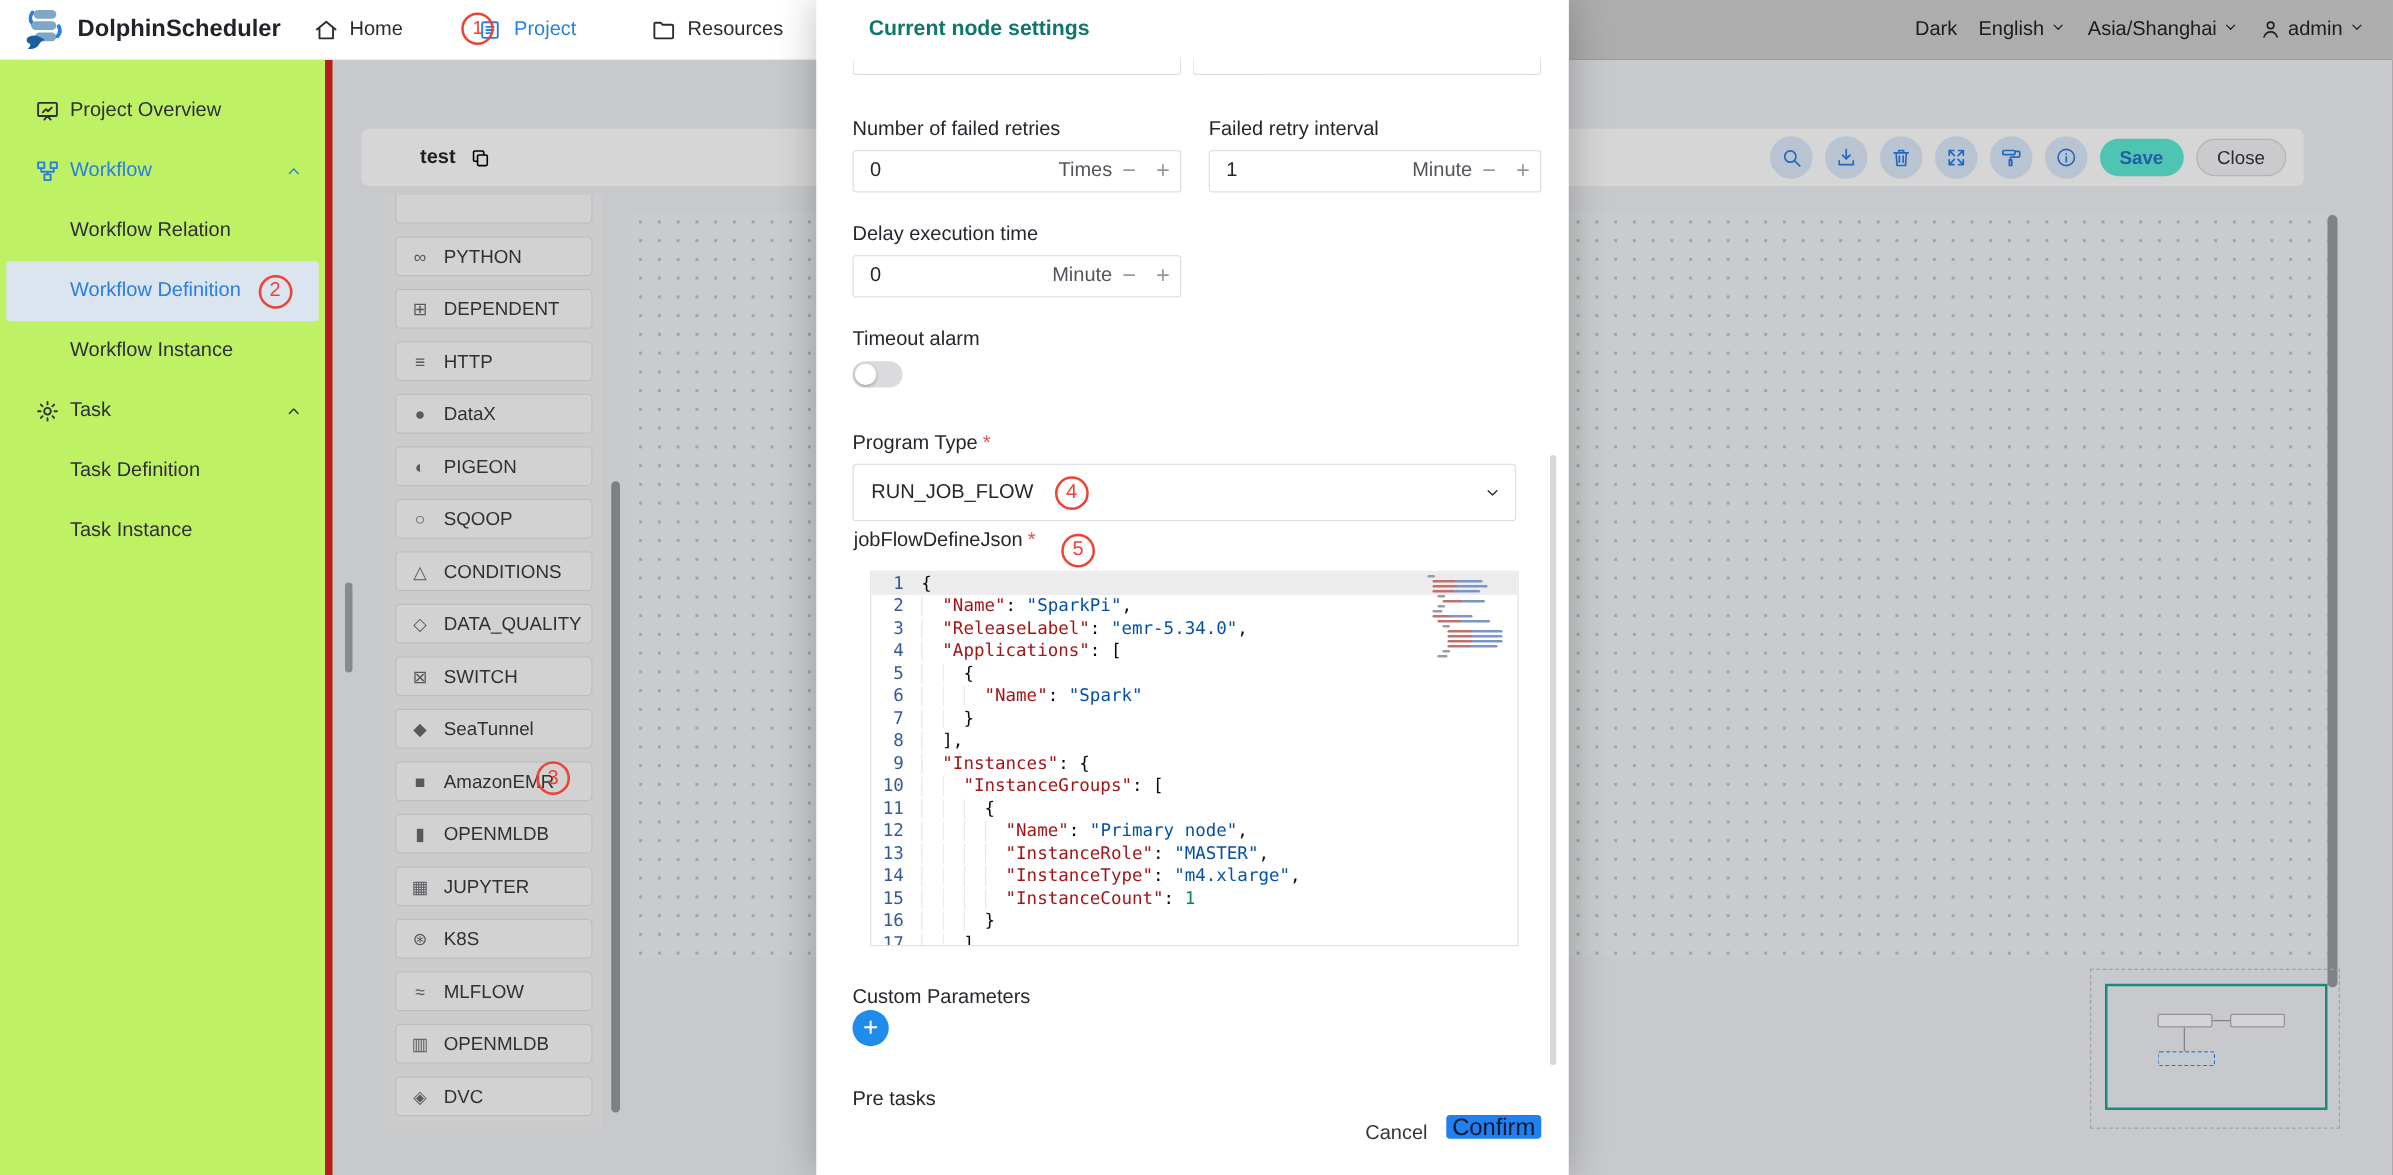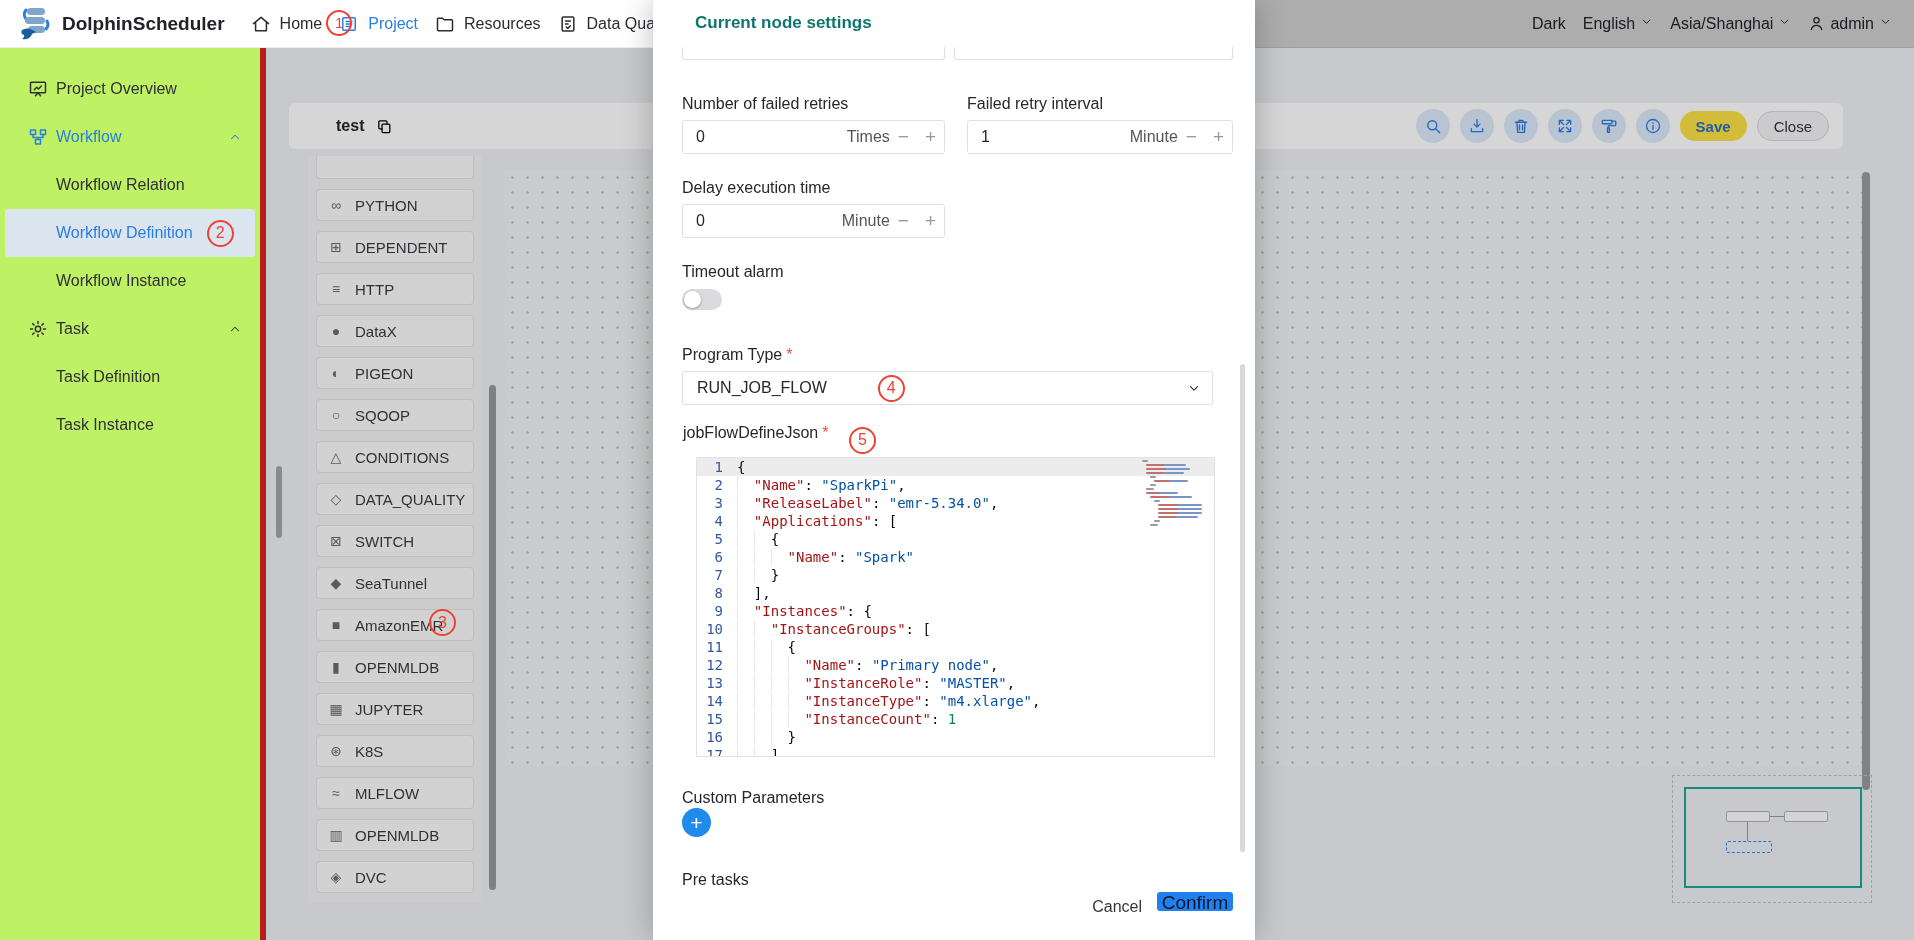--- a/index.html
+++ b/index.html
@@ -5,21 +5,21 @@
   * { margin:0; padding:0; box-sizing:border-box; }
   html,body { background:#888; }
   body { font-family:"Liberation Sans","DejaVu Sans",sans-serif; }
   .app { position:relative; width:1914px; height:940px; background:#eef0f3; overflow:hidden; }
 
   
   .navbar { position:absolute; left:0; top:0; width:1914px; height:48px; background:#fff;
             border-bottom:1px solid #ececee; display:flex; align-items:center; z-index:10; }
   .logo { margin-left:16px; width:38px; height:36px; flex:0 0 auto; }
   .brand { margin-left:8px; font-size:19px; font-weight:600; color:#22222a; }
-  .nav-menu { display:flex; align-items:center; margin-left:26px; gap:17px; }
+  .nav-menu { display:flex; align-items:center; margin-left:26px; gap:60px; }
   .nav-item { display:flex; align-items:center; gap:9px; font-size:16px; color:#2b2b33; cursor:pointer; }
   .nav-item .ico-wrap { position:relative; width:20px; height:20px; }
   .nav-item.active { color:#2a7de1; }
   .nav-right { margin-left:auto; margin-right:22px; display:flex; align-items:center; gap:17px; font-size:16px; color:#2b2b33; }
   .nav-right .grp { display:flex; gap:5px; cursor:pointer; }
 
   
   .sidebar { position:absolute; left:0; top:48px; width:266px; height:892px; background:#bef264;
              border-right:6px solid #b91c1c; z-index:10; padding-top:17px; }
   .side-row { position:relative; height:48px; display:flex; align-items:center; font-size:16px;
@@ -34,21 +34,21 @@
   .tabcard { position:absolute; left:289px; top:103px; width:1554px; height:46px; background:#fff;
              border-radius:6px; display:flex; align-items:center; }
   .tab-label { margin-left:47px; font-size:16px; font-weight:700; color:#26262e; }
   .copy-ico { margin-left:12px; width:17px; height:17px; cursor:pointer; }
   .dag-toolbar { margin-left:auto; margin-right:14px; display:flex; align-items:center; gap:10px; }
   .tool-btn { width:34px; height:34px; border-radius:50%; background:#ddeafb; display:flex;
               align-items:center; justify-content:center; cursor:pointer; }
   .tool-btn svg { width:18px; height:18px; }
   .pill { height:30px; border-radius:15px; display:flex; align-items:center; justify-content:center;
           font-size:15px; cursor:pointer; padding:0 16px; }
-  .pill.save { background:#fde047; color:#2a6fc4; font-weight:600; }
+  .pill.save { background:#5eead4; color:#2a6fc4; font-weight:600; }
   .pill.close { background:#f2f2f5; border:1px solid #d8d8dc; color:#33333a; }
 
   .dots { position:absolute; left:505px; top:170px; width:1357px; height:596px; background:#f1f2f4;
           background-image:radial-gradient(#c2c4c9 1.3px, transparent 1.45px); background-size:15px 15px; }
 
   .taskpanel { position:absolute; left:308px; top:156px; width:174px; height:747px; background:#f4f4f5; overflow:hidden; }
   .task-item { position:absolute; left:8px; width:158px; height:32px; background:#fbfbfc;
                border:1px solid #e3e3e6; border-radius:4px; display:flex; align-items:center;
                padding-left:10px; gap:10px; cursor:grab; }
   .task-item .t-ico { width:18px; text-align:center; font-size:14px; color:#6b6b70; }
@@ -76,22 +76,22 @@
   .m-label { position:absolute; font-size:16px; color:#26262e; }
   .req { color:#f34c42; margin-left:4px; }
   .nbox { position:absolute; height:34px; background:#fff; border:1px solid #dfe0e5; border-radius:3px;
           display:flex; align-items:center; font-size:16px; color:#26262c; }
   .nbox .val { padding-left:13px; flex:1; }
   .nbox .unit { color:#54545c; }
   .nbox .st { color:#97979f; font-size:19px; padding:0 8px; cursor:pointer; line-height:32px; }
   .switch { position:absolute; width:40px; height:21px; background:#dbdbdf; border-radius:11px; cursor:pointer; }
   .switch .knob { position:absolute; left:2px; top:2px; width:17px; height:17px; border-radius:50%;
                   background:#fff; box-shadow:0 1px 3px rgba(0,0,0,.3); }
-  .select { position:absolute; height:34px; background:#fff; border:1px solid #dfe0e5; border-radius:3px;
-            display:flex; align-items:center; font-size:16px; color:#26262c; cursor:pointer;gap:34px; }
+  .select { position:absolute; height:46px; background:#fff; border:1px solid #dfe0e5; border-radius:3px;
+            display:flex; align-items:center; font-size:16px; color:#26262c; cursor:pointer; }
   .select .val { padding-left:14px; }
   .select .chev { position:absolute; right:11px; width:14px; height:14px; }
 
   .editor { position:absolute; left:43px; top:457px; width:519px; height:300px; border:1px solid #e2e2e6;
             background:#fff; overflow:hidden; font-family:"DejaVu Sans Mono",monospace; font-size:14px; }
   .crow { display:flex; height:18px; line-height:18px; white-space:pre; }
   .crow.cur { background:#ececec; }
   .lnum { flex:0 0 40px; text-align:right; padding-right:14px; color:#33599c; }
   .ltxt { color:#0a0a0a; }
   .tk { color:#a31515; } .ts { color:#0451a5; } .tn { color:#098658; }

